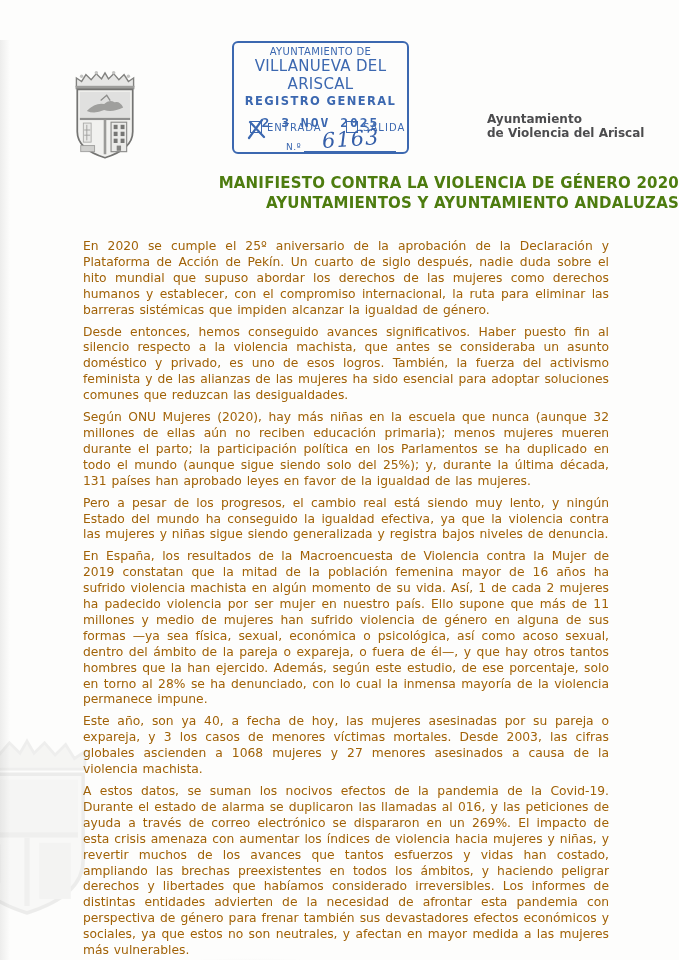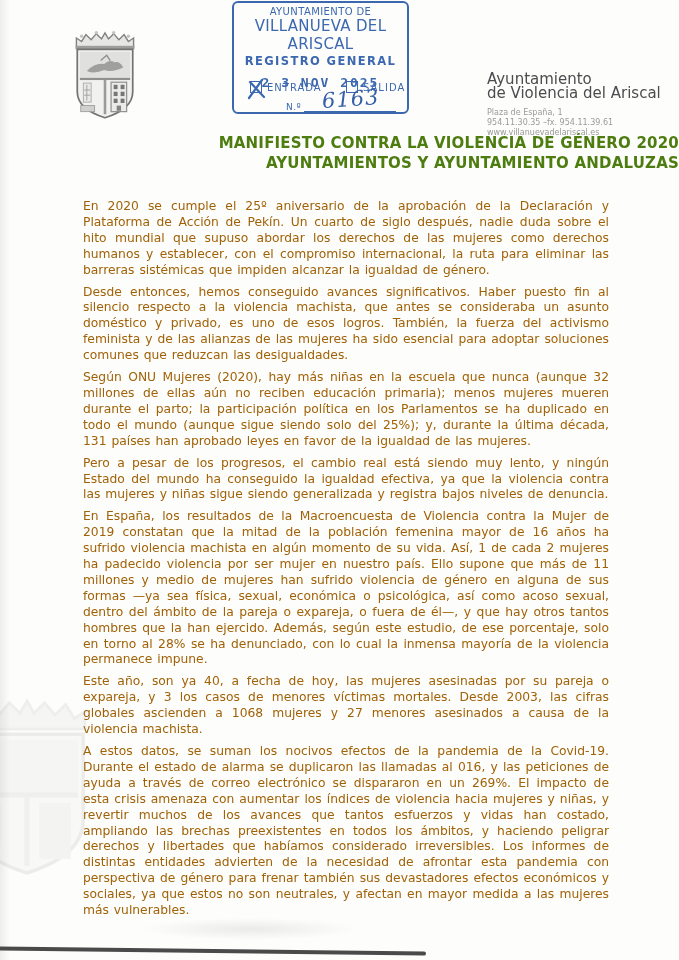--- a/index.html
+++ b/index.html
@@ -4,21 +4,21 @@
 <style>
   * { margin: 0; padding: 0; box-sizing: border-box; }
   html, body { width: 679px; height: 960px; }
   body {
     font-family: "DejaVu Sans", "Liberation Sans", sans-serif;
     background: #fdfdfc;
     position: relative;
     overflow: hidden;
     color: #3a3a3c;
   }
-  .page { position: absolute; inset: 0; }
+  .page { position: absolute; inset: 0; margin-top: 40px; }
   .left-edge {
     position: absolute; left: 0; top: 0; width: 10px; height: 100%;
     background: linear-gradient(90deg, #ededec, rgba(255,255,255,0));
   }
 
   
   .coat { position: absolute; left: 66px; top: 28px; width: 78px; height: 98px; opacity: .85; }
 
   
   .stamp {
@@ -46,21 +46,21 @@
   .nline  { position: absolute; left: 70px; top: 12px; width: 92px; border-bottom: 1.6px solid #3c68b0; }
   .nvalue {
     position: absolute; left: 88px; top: -12px;
     font-family: "DejaVu Serif", "Liberation Serif", serif;
     font-style: italic; font-size: 21px; color: #355fa9;
     transform: rotate(-4deg); letter-spacing: 1px;
   }
 
   
   .org { position: absolute; left: 487px; top: 72px; }
-  .org .name { font-size: 15px; font-weight: normal; color: #4c4c4e; line-height: 14px; }
+  .org .name { font-size: 12px; font-weight: bold; color: #4c4c4e; line-height: 14px; }
   .org .addr { margin-top: 8px; font-size: 8px; color: #9a9a9a; line-height: 10px; }
 
   
   .title {
     position: absolute; left: 0; top: 133px; width: 100%;
     text-align: right; font-weight: bold; font-size: 15px;
     color: #4d7c0f; line-height: 20px; letter-spacing: .2px;
   }
 
   
@@ -146,25 +146,20 @@
       <span class="nline"></span>
       <span class="nvalue">6163</span>
     </div>
   </div>
 
   <div class="org">
     <div class="name">
       <div>Ayuntamiento</div>
       <div>de Violencia del Ariscal</div>
     </div>
-    <div class="addr">
-      <div>Plaza de España, 1</div>
-      <div>954.11.30.35 –fx. 954.11.39.61</div>
-      <div>www.villanuevadelariscal.es</div>
-    </div>
   </div>
 
   <div class="title">
     <div>MANIFIESTO CONTRA LA VIOLENCIA DE GÉNERO 2020</div>
     <div>AYUNTAMIENTOS Y AYUNTAMIENTO ANDALUZAS</div>
   </div>
 
   <div class="content">
     <p>En 2020 se cumple el 25º aniversario de la aprobación de la Declaración y Plataforma de Acción de Pekín. Un cuarto de siglo después, nadie duda sobre el hito mundial que supuso abordar los derechos de las mujeres como derechos humanos y establecer, con el compromiso internacional, la ruta para eliminar las barreras sistémicas que impiden alcanzar la igualdad de género.</p>
     <p>Desde entonces, hemos conseguido avances significativos. Haber puesto fin al silencio respecto a la violencia machista, que antes se consideraba un asunto doméstico y privado, es uno de esos logros. También, la fuerza del activismo feminista y de las alianzas de las mujeres ha sido esencial para adoptar soluciones comunes que reduzcan las desigualdades.</p>

